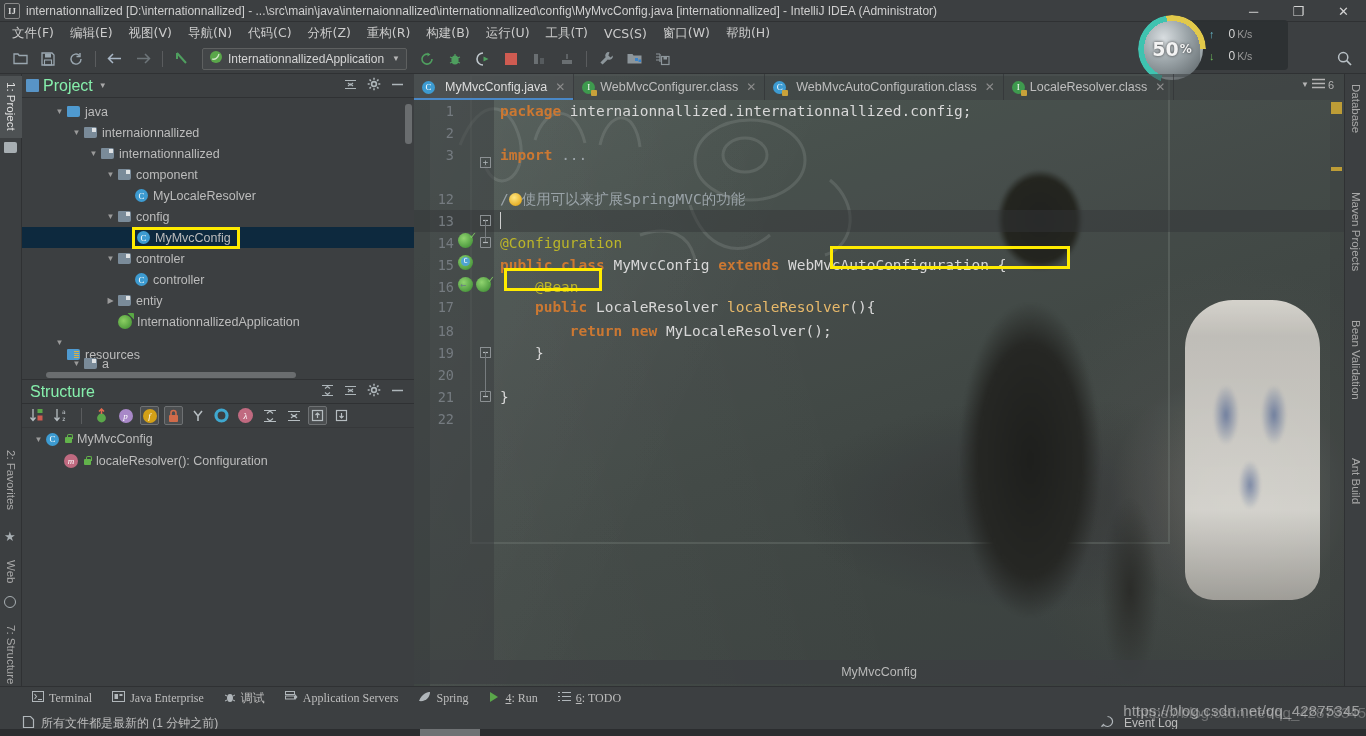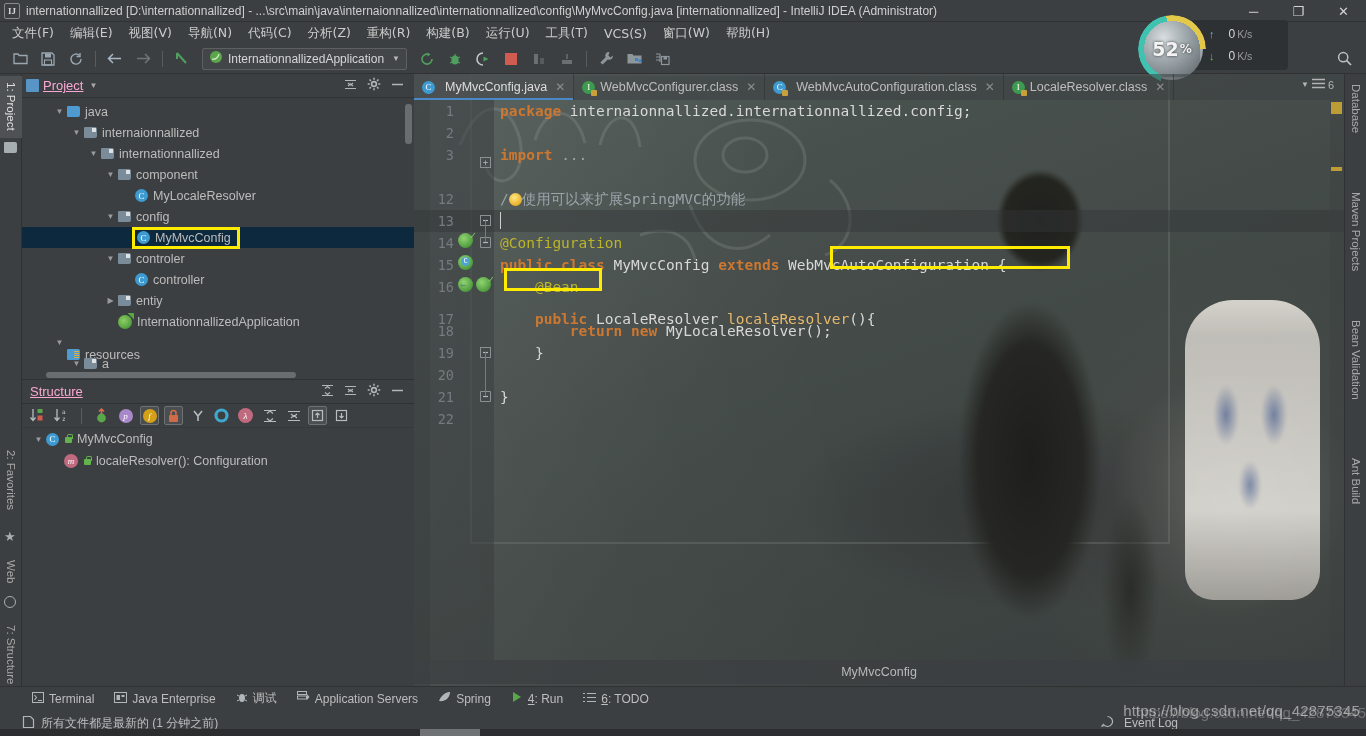--- a/index.html
+++ b/index.html
@@ -133,21 +133,21 @@
 
   
   .project-panel {
     position: absolute; left: 22px; top: 74px; width: 392px; height: 305px;
     background: #3c3f41;
   }
   .panel-head {
     height: 24px; display: flex; align-items: center; padding: 0 4px;
     border-bottom: 1px solid #2f3133;
   }
-  .panel-head .title { font-size: 13px; color: #f9a8d4; margin-left: 4px; text-decoration: underline; }
+  .panel-head .title { font-size: 16px; color: #86efac; margin-left: 4px; }
   .panel-head .acts { margin-left: auto; display: flex; align-items: center; gap: 10px; padding-right: 6px; }
   .sq-ico { width: 13px; height: 13px; border: 2px solid #5894c6; background: #5894c6; border-radius: 1px; }
   .tree { position: relative; padding-top: 3px; font-size: 12.5px; }
   .tree-row {
     height: 21px; display: flex; align-items: center; white-space: nowrap;
     color: #bcbcbc; position: relative;
   }
   .tree-row.selected { background: #0d293e; }
   .tw { width: 9px; font-size: 8px; color: #9a9a9a; margin-right: 3px; display:inline-block; text-align:center;}
   .tw.empty { visibility: hidden; }
@@ -288,21 +288,21 @@
     display: flex; align-items: center; justify-content: center;
     background: rgba(60,63,65,0.75); font-size: 12.5px; color: #b9b9b9;
   }
 
   
   .toolwin-bar {
     position: absolute; left: 0; top: 686px; width: 1366px; height: 24px;
     background: #3c3f41; display: flex; align-items: center; padding-left: 22px;
     border-top: 1px solid #2f3133;
   }
-  .tw-item { display: flex; align-items: center; gap: 5px; padding: 0 10px; font-size: 12px; color: #bdbdbd; white-space: nowrap; }
+  .tw-item { display: flex; align-items: center; gap: 5px; padding: 0 10px; font-size: 12px; color: #bdbdbd; white-space: nowrap; font-family: Liberation Serif, serif; }
   .tw-item .u { text-decoration: underline; }
   .statusbar {
     position: absolute; left: 0; top: 710px; width: 1188px; height: 26px;
     background: #3c3f41; display: flex; align-items: center; padding-left: 22px;
     font-size: 12px; color: #bdbdbd;
   }
   .status-right { margin-left: auto; display: flex; align-items: center; gap: 10px; padding-right: 10px; }
 
   
   .watermark {
@@ -524,21 +524,21 @@
     </div>
     <div class="net-row">
       <span class="arr dn">↓</span>
       <span>0</span>
       <span class="unit">K/s</span>
     </div>
   </div>
   <div class="cpu-ball"></div>
   <div class="cpu-ring"></div>
   <div class="cpu-text">
-    <span>52</span>
+    <span>50</span>
       <span class="pct">%</span>
   </div>
 
   <div class="vstrip-left">
     <div class="vtab sel" style="top:2px; height:62px;">1: Project</div>
     <div style="position:absolute;left:4px;top:68px;width:13px;height:11px;background:#a7aeb2;border-radius:1px 2px 2px 1px;"></div>
     <div class="vtab" style="top:370px; height:82px;">2: Favorites</div>
     <div style="position:absolute;left:4px;top:455px;color:#a7aeb2;font-size:13px;">★</div>
     <div class="vtab" style="top:480px; height:40px;">Web</div>
     <div style="position:absolute;left:4px;top:522px;width:12px;height:12px;border:1.5px solid #a7aeb2;border-radius:50%;"></div>
@@ -854,21 +854,21 @@
           <span class="codetext"><span class="ann">@Configuration</span></span>
         </div>
         <div class="ln" style="top: 154px; width: 930px;">
           <span class="lnum">15</span>
           <span class="codetext"><span class="kw">public class</span> <span class="ident">MyMvcConfig</span> <span class="kw">extends</span> <span class="ident hl-extends">WebMvcAutoConfiguration</span> <span class="punct">{</span></span>
         </div>
         <div class="ln" style="top: 176px; width: 930px;">
           <span class="lnum">16</span>
           <span class="codetext">    <span class="ann hl-bean">@Bean</span></span>
         </div>
-        <div class="ln" style="top: 208px; width: 930px;">
+        <div class="ln" style="top: 196px; width: 930px;">
           <span class="lnum">17</span>
           <span class="codetext">    <span class="kw">public</span> <span class="ident">LocaleResolver</span> <span class="fn">localeResolver</span><span class="punct">(){</span></span>
         </div>
         <div class="ln" style="top: 220px; width: 930px;">
           <span class="lnum">18</span>
           <span class="codetext">        <span class="kw">return new</span> <span class="ident">MyLocaleResolver</span><span class="punct">();</span></span>
         </div>
         <div class="ln" style="top: 242px; width: 930px;">
           <span class="lnum">19</span>
           <span class="codetext">    <span class="punct">}</span></span>

